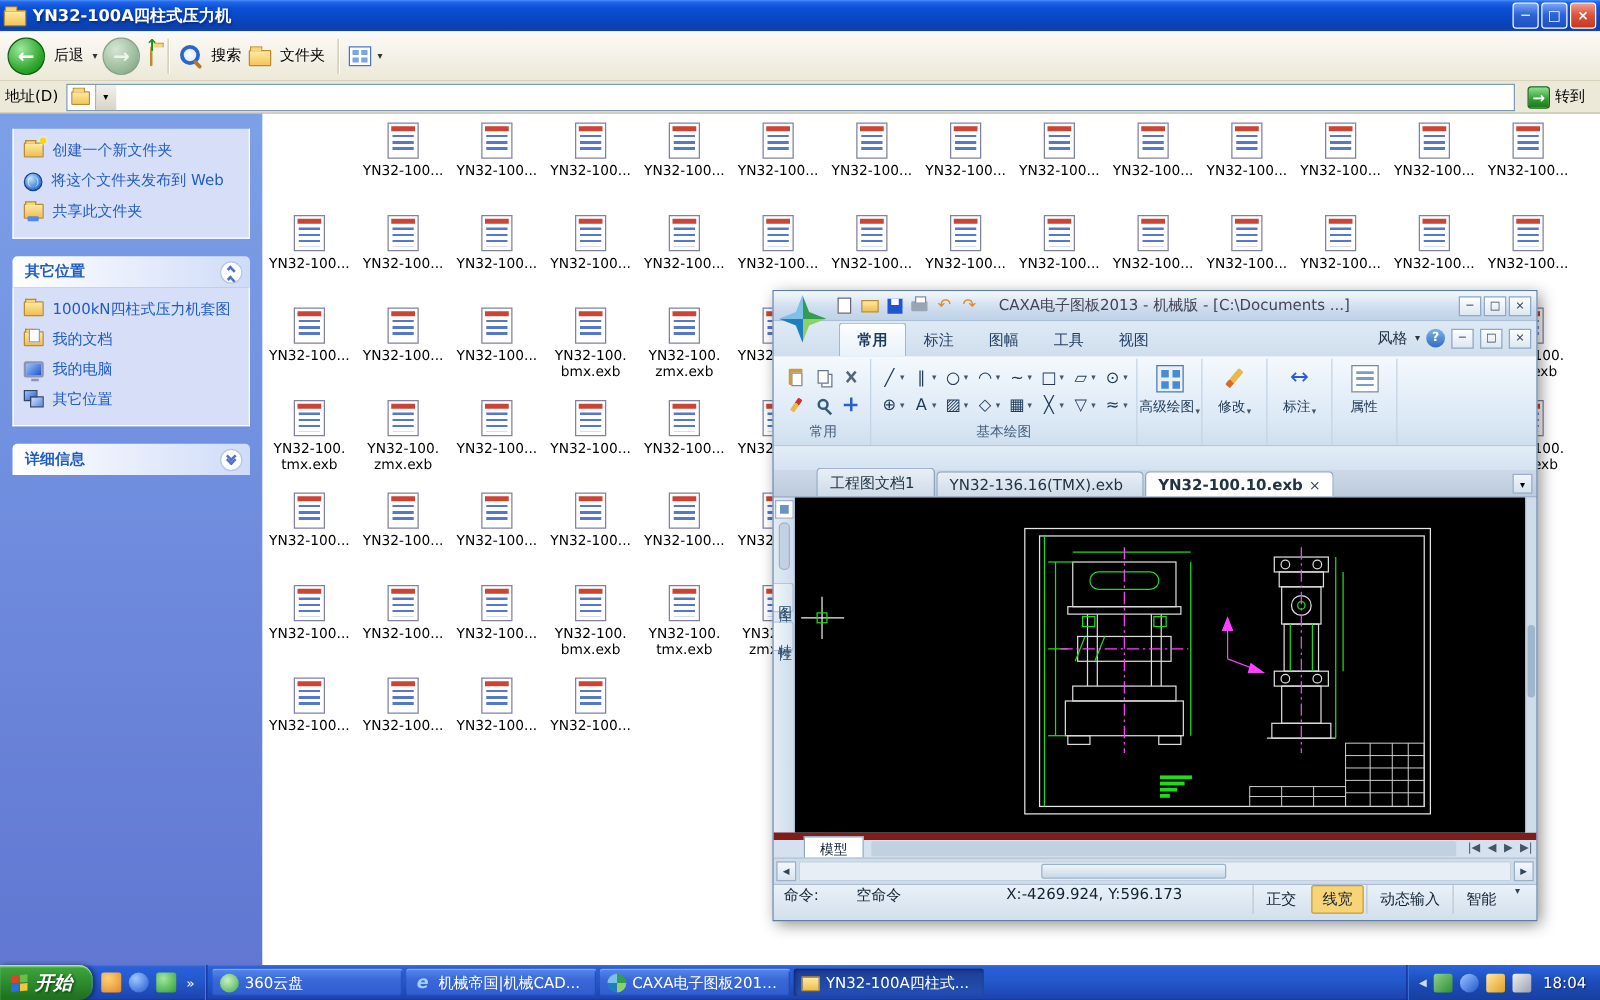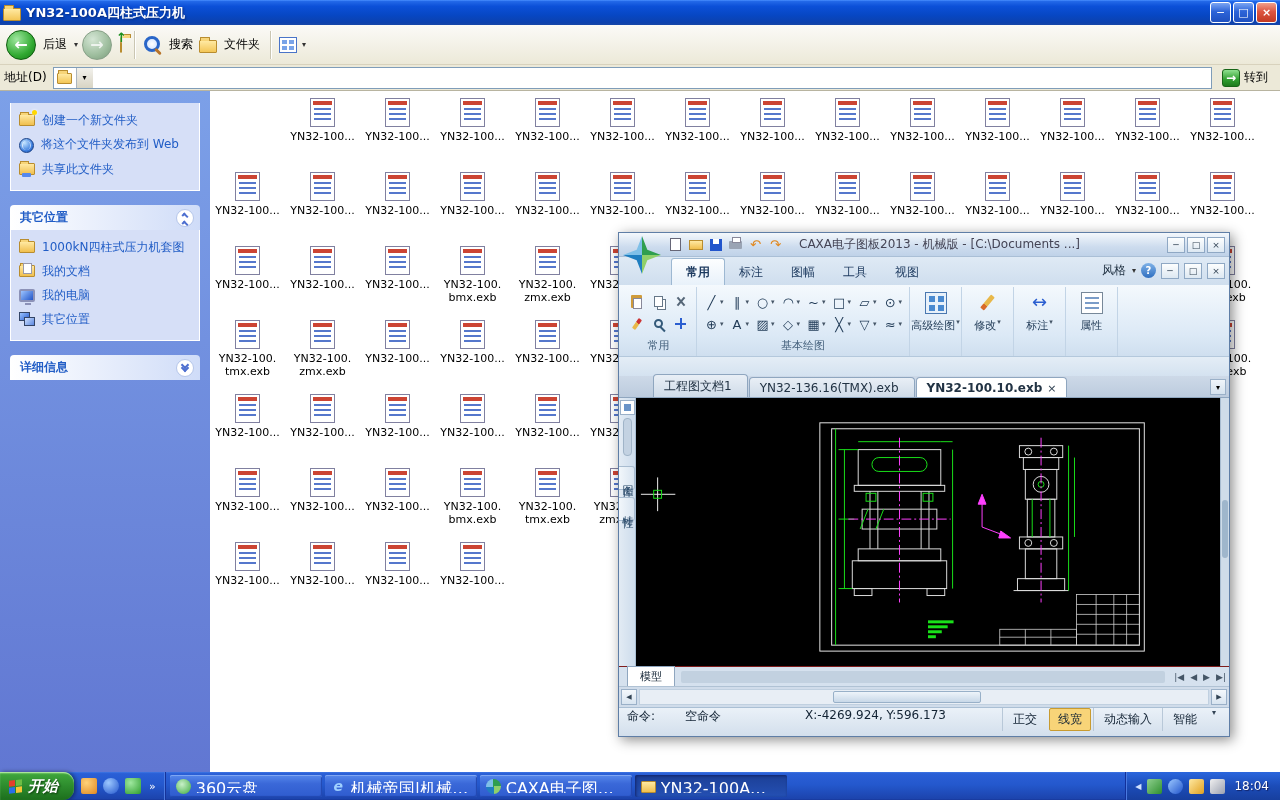--- a/index.html
+++ b/index.html
@@ -123,21 +123,21 @@
 .sh-pan::before{content:"";position:absolute;left:5px;top:0;width:2px;height:11px;background:#2a5ed0}
 .sh-pan::after{content:"";position:absolute;left:0;top:5px;width:11px;height:2px;background:#2a5ed0}
 .g2-rows{display:flex;flex-direction:column;gap:2px;margin-top:3px}
 .g2-row{display:flex;gap:2px}
 .tool{display:flex;align-items:center;height:20px;padding:0 2px}
 .tool i{font-size:13px;color:#223c58;width:15px;text-align:center;line-height:15px}
 .tool b{font-size:7px;color:#456;margin-left:1px}
 .cx-big{display:flex}
 .bigbtn{width:52px;display:flex;flex-direction:column;align-items:center;padding-top:5px;border-right:1px solid #c2d4e6}
 .bic{width:22px;height:22px;margin-bottom:4px}
-.big-label{font-size:11px;color:#223c58;display:flex;align-items:flex-start;gap:1px;white-space:nowrap}
+.big-label{font-size:11px;color:#223c58;display:flex;align-items:flex-end;gap:1px;white-space:nowrap}
 .big-dd{font-size:7px;color:#456}
 .ic-adv{position:relative;border:1px solid #4a78b0;background:#e8f1fa}
 .ic-adv::before{content:"";position:absolute;left:3px;top:3px;width:6px;height:6px;background:#4a8ad0;box-shadow:9px 0 #4a8ad0,0 9px #4a8ad0,9px 9px #4a8ad0}
 .ic-modify{position:relative}
 .ic-modify::before{content:"";position:absolute;left:8px;top:2px;width:5px;height:17px;background:linear-gradient(180deg,#e8b84a 70%,#d86a2a 70%);transform:rotate(40deg);border-radius:1px}
 .ic-dim{position:relative}
 .ic-dim::before{content:"↔";position:absolute;inset:0;color:#2a5ed0;font-size:18px;line-height:20px;text-align:center}
 .ic-props{background:#fff;border:1px solid #778899;position:relative}
 .ic-props::after{content:"";position:absolute;left:3px;right:3px;top:4px;height:13px;background:repeating-linear-gradient(180deg,#7a9cc8 0 2px,transparent 2px 5px)}
 .cx-spacer{height:19px;flex:0 0 19px;background:linear-gradient(180deg,#e4edf6,#d4e2f0)}
@@ -149,21 +149,21 @@
 .cx-main{flex:1;display:flex;min-height:0}
 .cx-strip{width:17px;flex:0 0 17px;background:linear-gradient(90deg,#e2ebf4,#cddcec);border-right:1px solid #aabfd4;display:flex;flex-direction:column;align-items:center}
 .strip-btn{width:15px;height:15px;margin:2px 0 0;border:1px solid #9ab0c8;background:#fff;position:relative}
 .strip-btn::after{content:"";position:absolute;inset:3px;background:#6a94c8}
 .strip-scroll{width:9px;height:38px;margin:3px 0;background:#c3d2e2;border:1px solid #a0b4c8;border-radius:4px}
 .strip-tab{writing-mode:vertical-rl;font-size:11px;color:#2a4a6a;padding:9px 0;margin-top:7px;border:1px solid #a8bcd0;border-left:none;background:linear-gradient(90deg,#f2f7fb,#d8e4f0);border-radius:0 3px 3px 0;width:16px;text-align:center;letter-spacing:2px}
 .cx-canvas{flex:1;background:#000;position:relative;overflow:hidden}
 .cx-canvas svg{position:absolute;inset:0;width:100%;height:100%}
 .cx-vscroll{width:9px;flex:0 0 9px;background:#cfdce9;border-left:1px solid #a8bcd0;position:relative}
 .cx-vscroll .vthumb{position:absolute;left:1px;right:1px;top:38%;height:58px;background:#9fb6cc;border-radius:3px}
-.cx-modelrow{height:20px;flex:0 0 20px;display:flex;align-items:center;background:#d5e1ee;border-top:1px solid #7f1d1d;padding-left:3px;font-size:9px;color:#456}
+.cx-modelrow{height:20px;flex:0 0 20px;display:flex;align-items:center;background:#d5e1ee;border-top:6px solid #7f1d1d;padding-left:19px;font-size:9px;color:#456}
 .mnav{padding:0 3px}
 .mtab{font-size:11px;color:#112233;background:#fff;border:1px solid #8fa6bf;padding:2px 12px;margin-left:5px}
 .mtrack{flex:1;height:12px;margin:0 6px;background:#c2d1e0;border-radius:2px}
 .cx-hscroll{height:21px;flex:0 0 21px;display:flex;align-items:center;background:#d0dcea;border-top:1px solid #b0c2d4;padding:0 2px;gap:2px}
 .hs-btn{width:16px;height:16px;background:linear-gradient(180deg,#f4f8fc,#d8e4f0);border:1px solid #9ab0c8;display:flex;align-items:center;justify-content:center;font-size:7px;color:#345}
 .hs-track{flex:1;height:16px;background:#e8eef5;border:1px solid #c0d0e0;position:relative}
 .hs-thumb{position:absolute;left:34%;width:26%;top:1px;bottom:1px;background:linear-gradient(180deg,#eef4fa,#c8d8e8);border:1px solid #98b0c8;border-radius:2px}
 .cx-status{height:29px;flex:0 0 29px;display:flex;align-items:flex-start;background:linear-gradient(180deg,#eaf1f8,#d3dfec);border-top:1px solid #aabfd4;font-size:12px;color:#112233;padding:0 8px}
 .st-cmd-label{margin-right:30px}
 .st-coords{margin-left:84px;flex:1}
@@ -175,21 +175,21 @@
 
 .taskbar{position:absolute;left:0;bottom:0;width:1280px;height:28px;z-index:100;display:flex;align-items:stretch;background:linear-gradient(180deg,#3f76e4 0%,#2a5fd6 6%,#2458cd 45%,#1c44ad 95%,#17379a 100%)}
 .start{display:flex;align-items:center;gap:6px;padding:0 16px 0 9px;border-radius:0 11px 11px 0;background:linear-gradient(180deg,#7ccf6f 0%,#3da33a 10%,#2f8f2f 45%,#1e711e 95%);box-shadow:2px 0 4px rgba(0,0,0,.45),inset 0 1px 1px #b0e8a0;color:#fff;font-weight:bold;font-style:italic;font-size:15px;text-shadow:1px 1px 2px #0c3c0c}
 .ql{display:flex;align-items:center;gap:6px;padding:0 7px;border-right:1px solid #16339a;box-shadow:inset -1px 0 0 #4a7ae0}
 .ql-ic{width:16px;height:16px;border-radius:2px}
 .q1{background:radial-gradient(circle at 35% 30%,#ffd27a,#e08820)}
 .q2{background:radial-gradient(circle at 35% 30%,#9cc8ff,#2255cc);border-radius:50%}
 .q3{background:radial-gradient(circle at 35% 30%,#9fe89f,#2f9e2f)}
 .ql-more{color:#fff;font-size:11px;padding:0 2px}
 .tasks{flex:1;display:flex;align-items:center;gap:3px;padding:0 4px;overflow:hidden}
-.taskbtn{flex:0 0 152px;height:22px;display:flex;gap:5px;padding:4px 6px;border-radius:2px;background:linear-gradient(180deg,#5688ec,#3a68d8 40%,#2f5ccf);box-shadow:inset 0 1px 0 #7fa6f2,inset -1px -1px 1px #2248b0;color:#fff;font-size:16px;white-space:nowrap;overflow:hidden}
+.taskbtn{flex:0 0 152px;height:22px;display:flex;align-items:center;gap:5px;padding:4px 6px;border-radius:2px;background:linear-gradient(180deg,#5688ec,#3a68d8 40%,#2f5ccf);box-shadow:inset 0 1px 0 #7fa6f2,inset -1px -1px 1px #2248b0;color:#fff;font-size:12px;white-space:nowrap;overflow:hidden}
 .taskbtn.active{background:linear-gradient(180deg,#1c3f96,#2450b4);box-shadow:inset 1px 1px 3px #12246a}
 .tb-label{overflow:hidden;text-overflow:ellipsis}
 .tbi{width:15px;height:15px;flex:0 0 15px;border-radius:2px}
 .ic-cloud{background:radial-gradient(circle at 40% 35%,#c8f0c8,#3daa3d);border-radius:50%}
 .ic-ie{color:#9fd0ff;font-style:italic;font-weight:bold;font-size:14px;line-height:15px;text-align:center}
 .ic-ie::before{content:"e"}
 .ic-caxa{background:conic-gradient(#2f9e4f 0 25%,#8fd06a 0 50%,#1f7ec0 0 75%,#7fc0e8 0);border-radius:50%}
 .ic-folder-t{background:linear-gradient(180deg,#ffe9a2,#f0bf4e);border:1px solid #b98d2f;height:12px;margin-top:2px;border-radius:1px}
 .tray{display:flex;align-items:center;gap:6px;padding:0 11px 0 9px;background:linear-gradient(180deg,#2a66dd,#1c4cb8 50%,#173f9e);border-left:1px solid #12309a;box-shadow:inset 1px 0 0 #4a7ae0;color:#fff}
 .tray-chev{font-size:8px;color:#cfe0ff}

